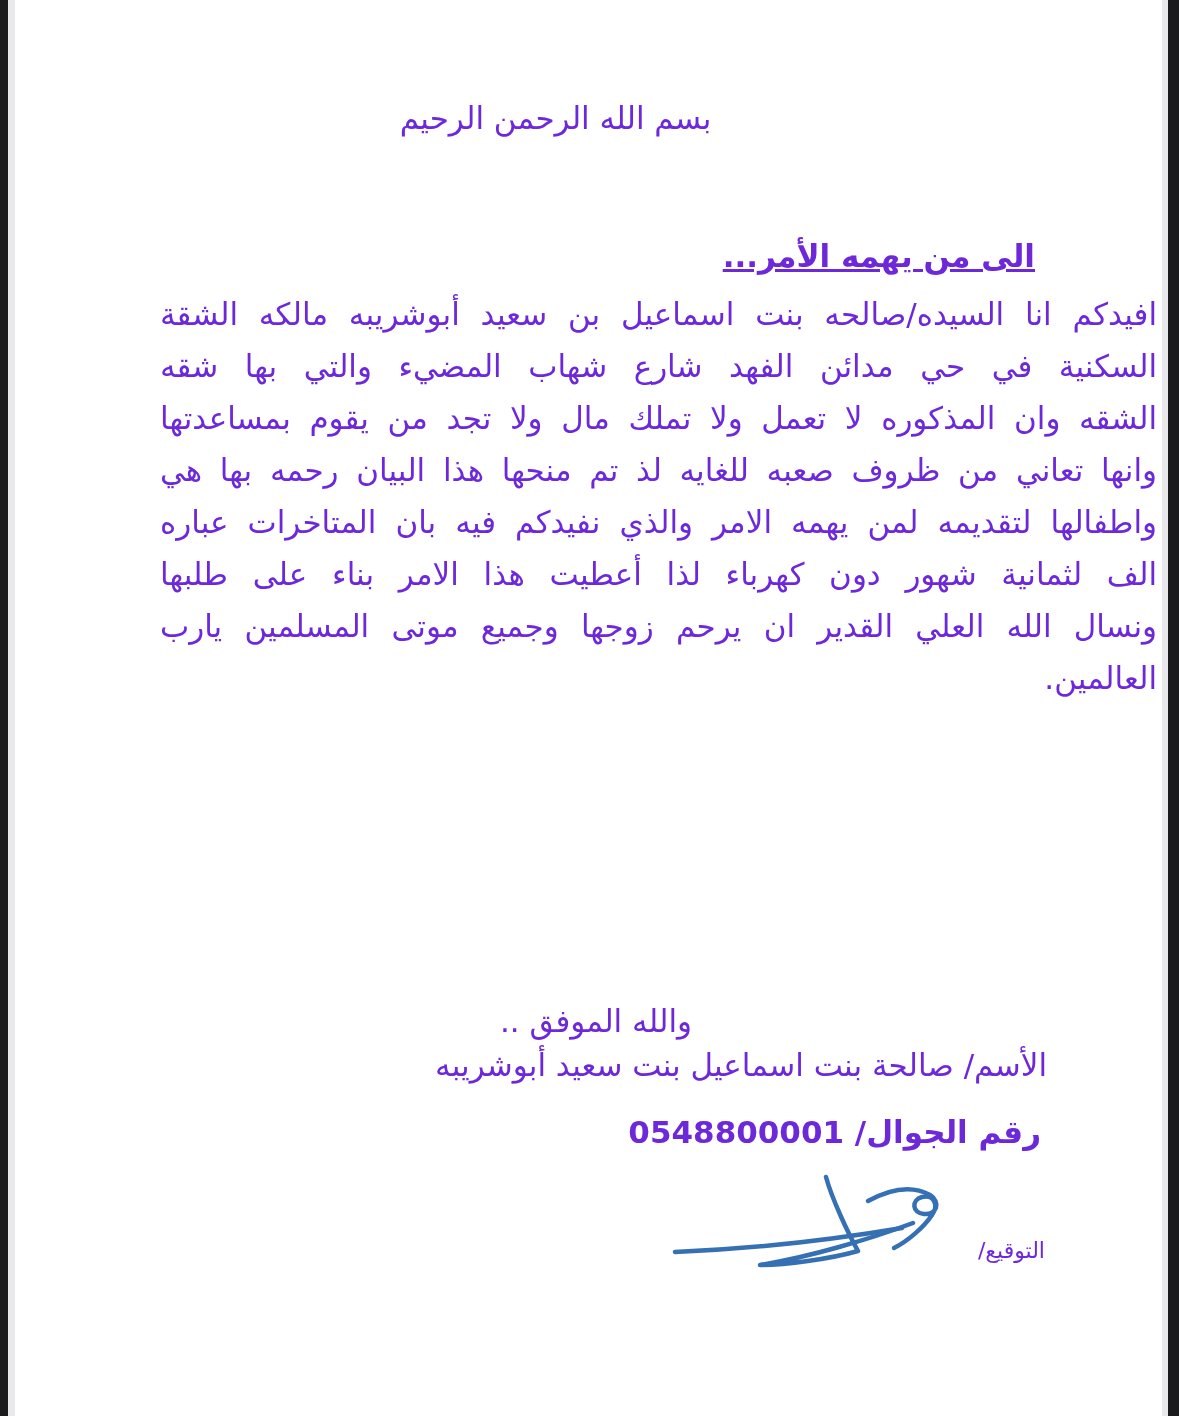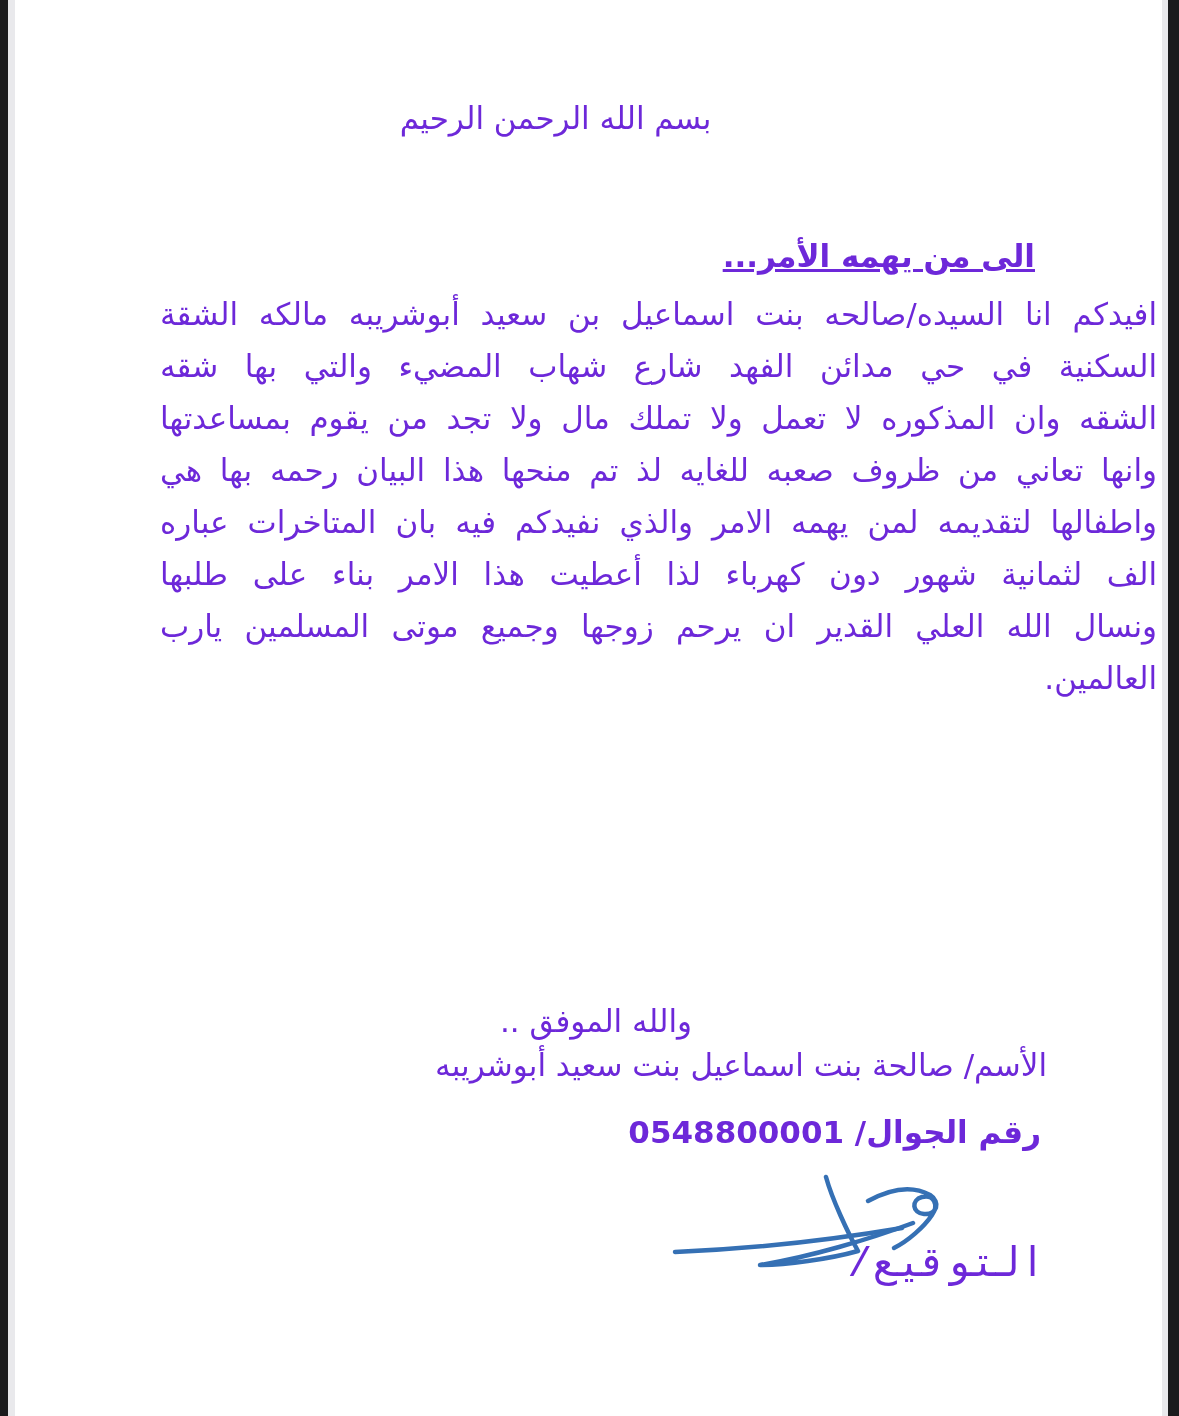--- a/index.html
+++ b/index.html
@@ -35,21 +35,21 @@
     font-size:31px; line-height:52px;
     direction:rtl;
     text-align:justify; text-align-last:justify;
     white-space:normal;
   }
   .letter-body .line.last { text-align:right; text-align-last:right; }
 
   .closing   { position:absolute; top:995px;  right:487px; font-size:31px; direction:rtl;margin-top:8px; }
   .name-line { position:absolute; top:1047px; right:132px; font-size:31px; direction:rtl; }
   .phone-line{ position:absolute; top:1114px; right:138px; font-size:31px; direction:rtl;font-weight:bold; }
-  .sig-label { position:absolute; top:1238px; right:134px; font-size:41px; direction:rtl;font-family:Liberation Mono, monospace; }
+  .sig-label { position:absolute; top:1238px; right:134px; font-size:22px; direction:rtl; }
 
   .signature-svg { position:absolute; left:640px; top:1155px; width:440px; height:150px; }
 </style>
 </head>
 <body>
 
 <div class="screen">
 
   <div class="bar bar-left-black"></div>
   <div class="bar bar-left-gray"></div>

